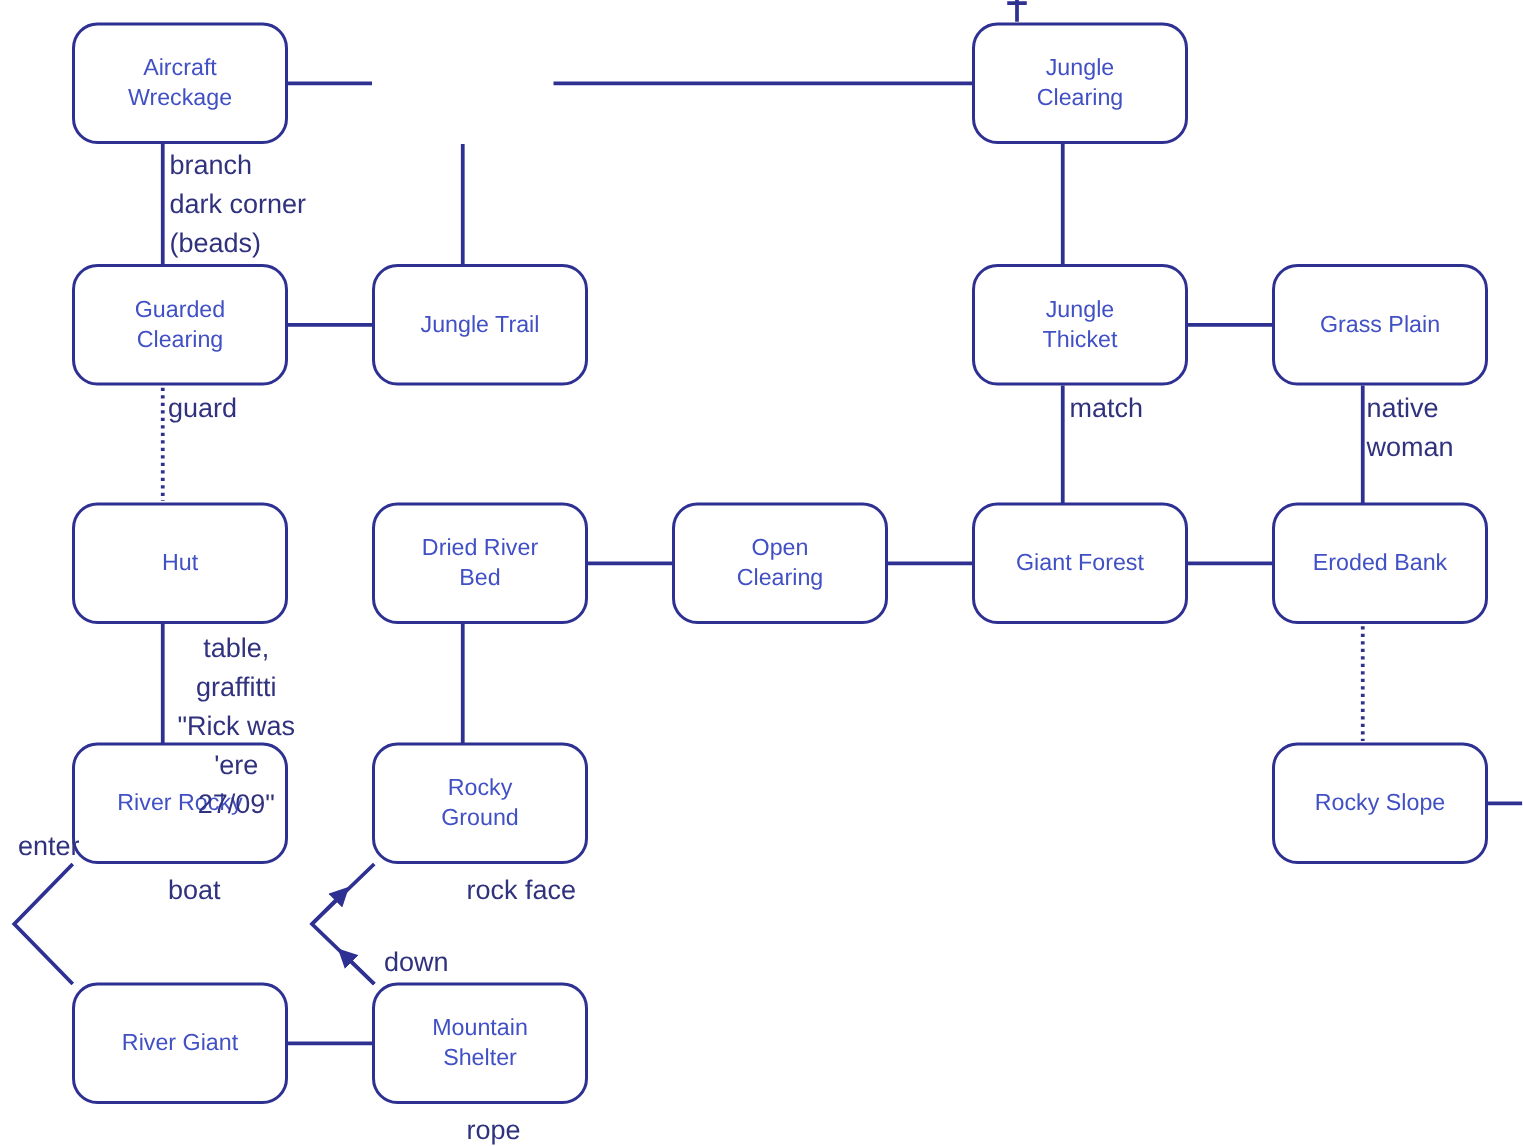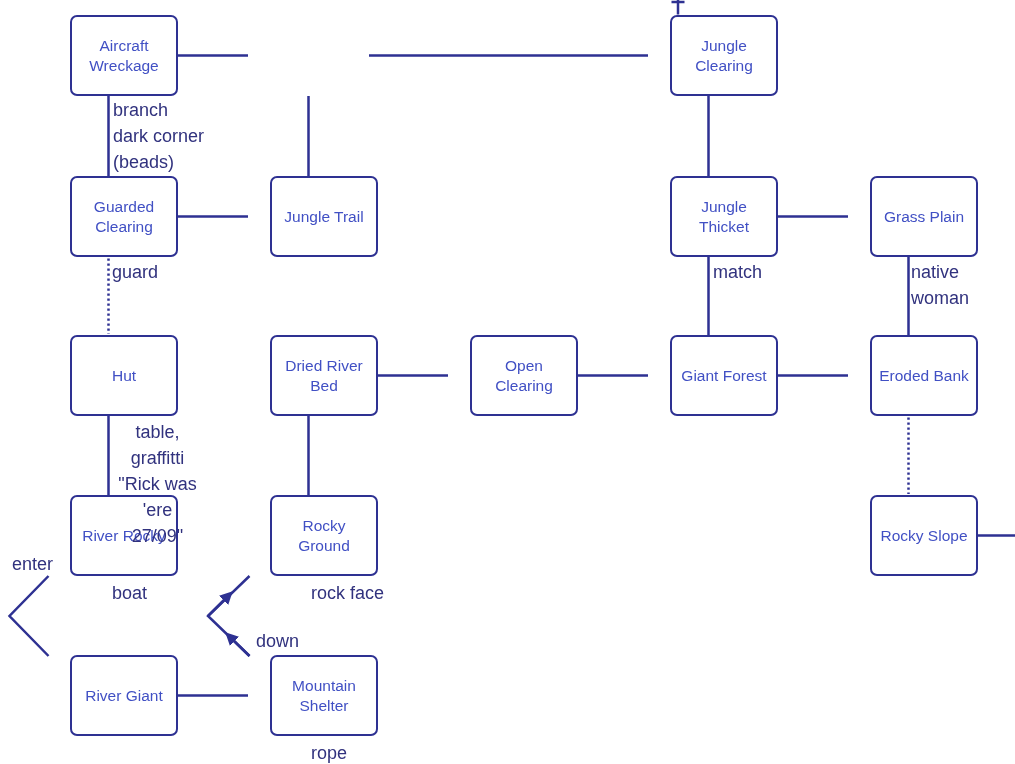--- a/index.html
+++ b/index.html
@@ -22,30 +22,29 @@
   .edges-svg { position: absolute; left: 0; top: 0; }
   .edge-line {
     stroke: var(--line);
     stroke-width: 2.5;
     fill: none;
   }
   .edge-dotted { stroke-dasharray: 2.2 2.8; }
   .arrowhead-shape { fill: var(--line); }
   .node {
     position: absolute;
-    width: 108px;
+    width: 144px;
     height: 81px;
     background: var(--node-fill);
     border: 2.5px solid var(--line);
-    border-radius: 7px;
+    border-radius: 17px;
     display: flex;
     align-items: center;
     justify-content: center;
     text-align: center;
-    margin-left: 22px;
   }
   .node-label {
     color: var(--node-text);
     font-size: 15.5px;
     line-height: 1.28;
     white-space: pre-line;
   }
   .edge-label {
     position: absolute;
     color: var(--label-text);

